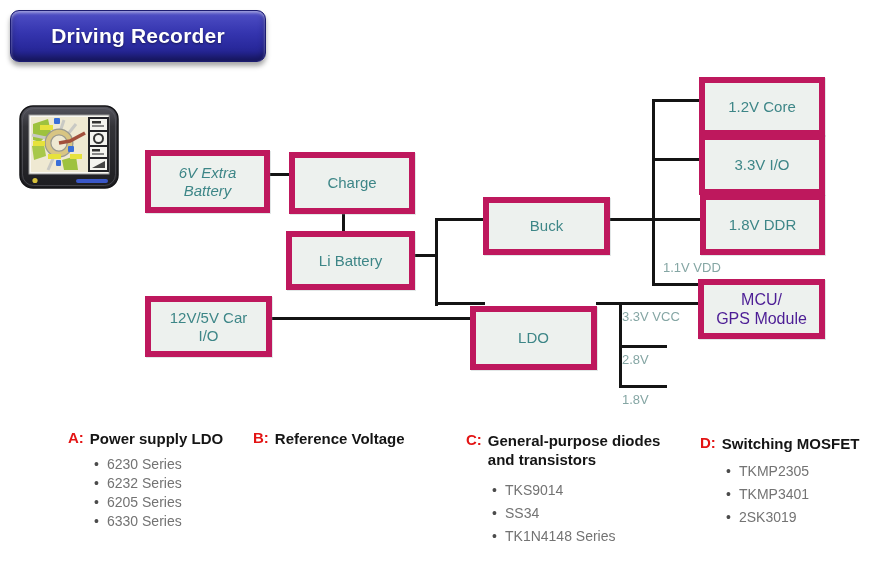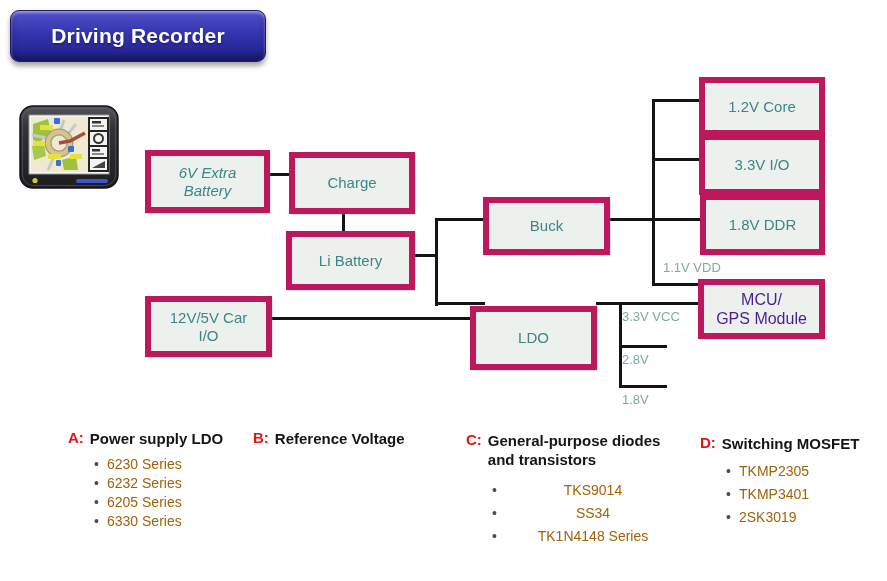--- a/index.html
+++ b/index.html
@@ -29,21 +29,21 @@
 
   
   .netlbl{position:absolute;color:#85a6a4;font-size:13px;white-space:nowrap;}
 
   
   .section{position:absolute;}
   .sec-head{display:flex;align-items:flex-start;}
   .sec-letter{color:#e31414;font-weight:bold;font-size:15px;margin-right:6px;line-height:17px;}
   .sec-title{color:#151515;font-weight:bold;font-size:15px;line-height:19px;}
   .section ul{list-style:none;margin:7px 0 0 26px;padding:0;}
-  .section li{position:relative;padding-left:13px;color:#a16207;font-size:14px;line-height:19px;}
+  .section li{position:relative;padding-left:13px;color:#737373;font-size:14px;line-height:19px;}
   .section.loose li{line-height:23px;}
   .section li::before{content:"\2022";position:absolute;left:0;top:0;color:#4b4b4b;}
 
   .device{position:absolute;left:18px;top:102px;width:102px;height:90px;}
 </style>
 </head>
 <body>
 
 <div id="page">
 
@@ -155,21 +155,21 @@
       <span class="sec-letter">B:</span>
       <span class="sec-title">Reference Voltage</span>
     </div>
   </div>
 
   <div class="section loose" style="left:466px;top:431px;width:215px;">
     <div class="sec-head">
       <span class="sec-letter">C:</span>
       <span class="sec-title" style="max-width:176px;">General-purpose diodes and transistors</span>
     </div>
-    <ul style="margin-top:10px;text-align:center;">
+    <ul style="margin-top:10px;">
       <li>TKS9014</li>
       <li>SS34</li>
       <li>TK1N4148 Series</li>
     </ul>
   </div>
 
   <div class="section loose" style="left:700px;top:434px;width:180px;">
     <div class="sec-head">
       <span class="sec-letter">D:</span>
       <span class="sec-title">Switching MOSFET</span>

